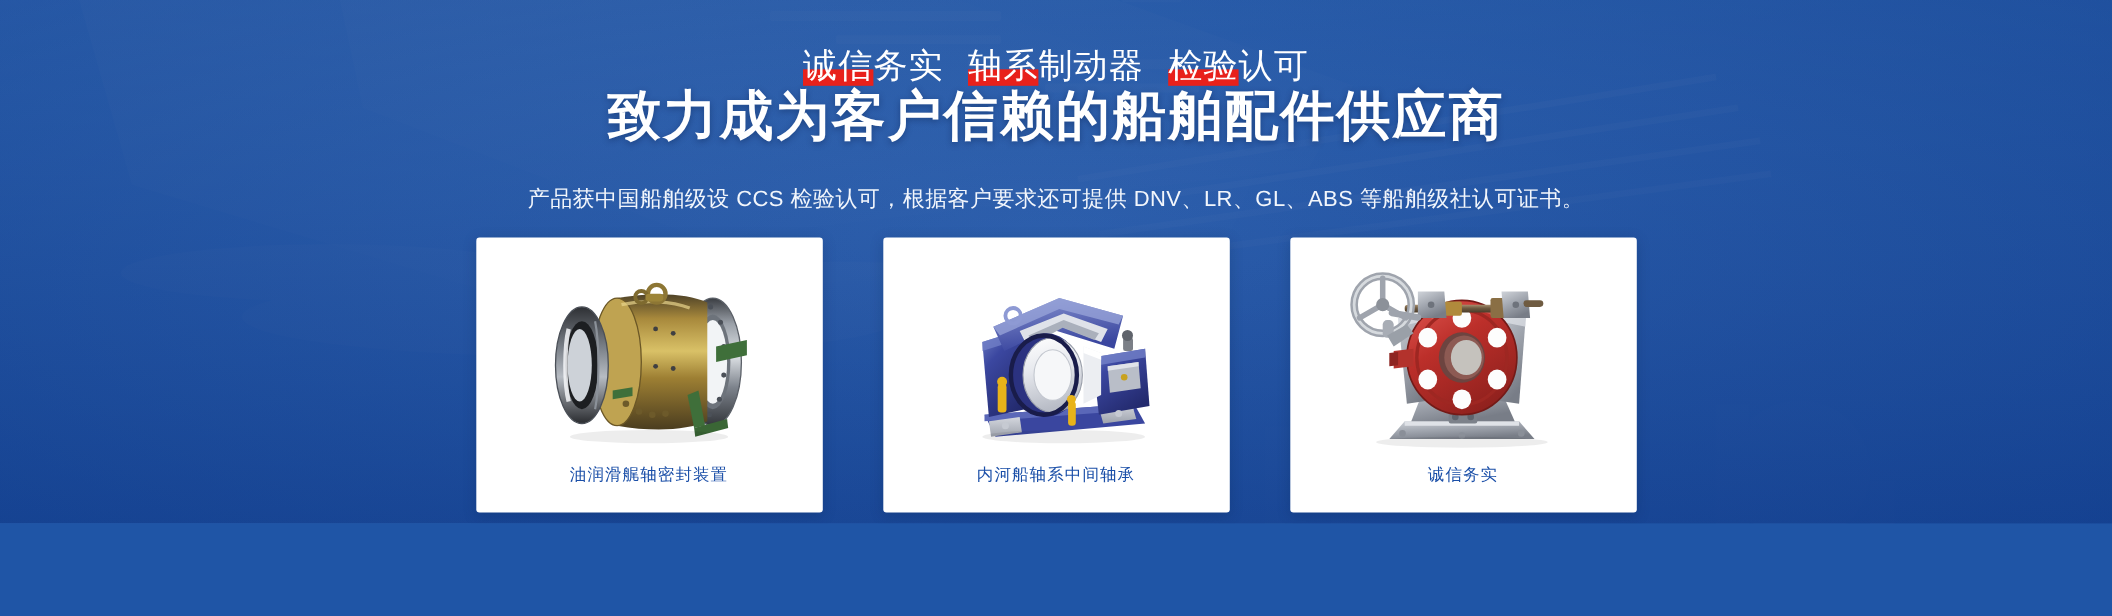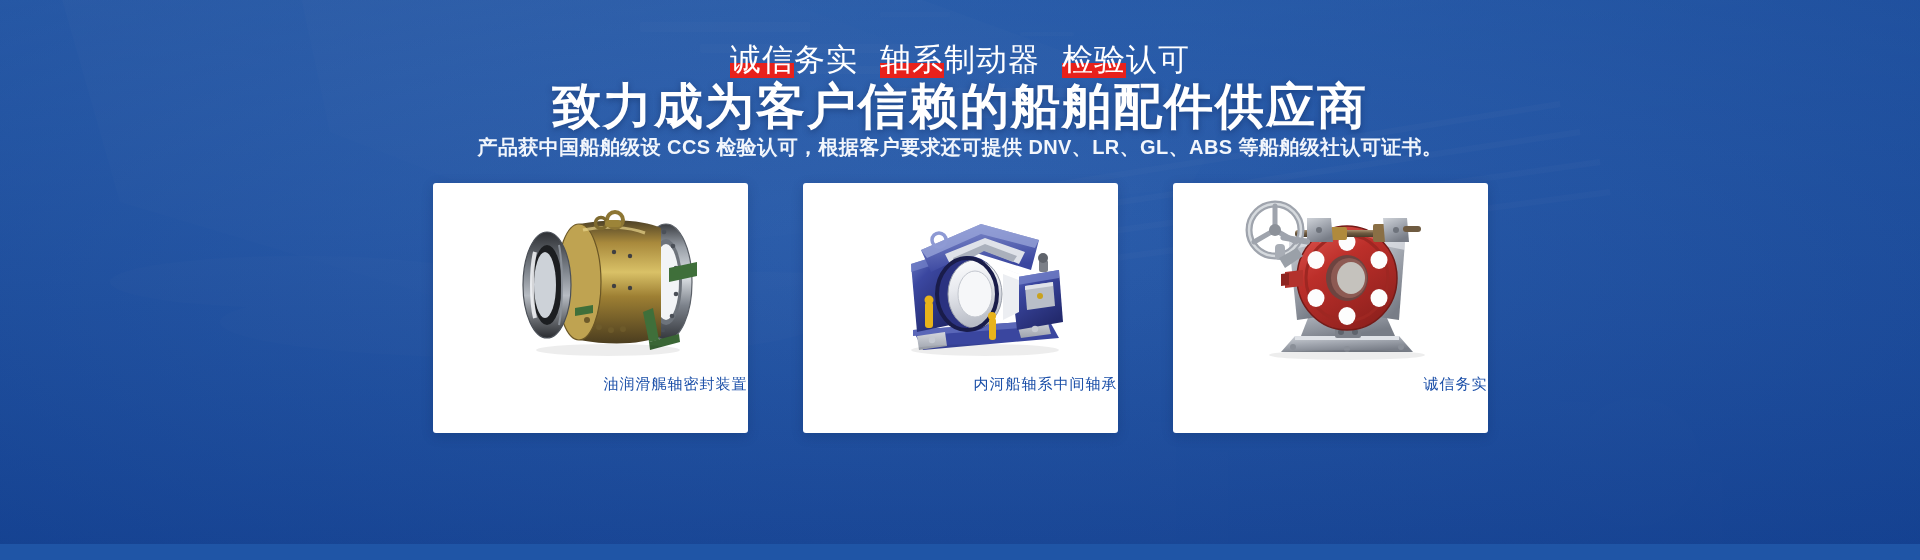--- a/index.html
+++ b/index.html
@@ -6,21 +6,21 @@
   html,body { width:1920px; height:560px; overflow:hidden; }
   body {
     font-family:"Liberation Sans","DejaVu Sans",sans-serif;
     background:#1f55a6;
     position:relative;
   }
 
   
   #banner {
     position:absolute; inset:0;
-    width:1920px; height:544px;
+    width:1920px; height:476px;
     overflow:hidden;
     background:linear-gradient(135deg,#2a60b2 0%,#235aab 35%,#1d4fa1 70%,#1a4a9b 100%);
   }
   .bg-photo {
     position:absolute; inset:0;
     opacity:.30;
     mix-blend-mode:screen;
   }
   .bg-photo svg { width:100%; height:100%; display:block; }
   .bg-tint {
@@ -70,45 +70,45 @@
     font-weight:bold;
     color:#ffffff;
     letter-spacing:2px;
     line-height:1.12;
     white-space:nowrap;
     text-shadow:0 2px 6px rgba(0,20,60,.35);
   }
 
   
   .subtitle {
-    margin-top:0;
+    margin-top:33px;
     font-size:20px;
-    font-weight:700;
+    font-weight:400;
     color:#f2f6fc;
     letter-spacing:.4px;
     white-space:nowrap;
   }
 
   
   .cards {
     margin-top:22px;
     display:flex;
     gap:55px;
   }
   .card {
     width:315px;
     height:250px;
     background:#ffffff;
     border-radius:3px;
     box-shadow:0 3px 12px rgba(6,30,75,.22);
     display:flex;
     flex-direction:column;
-    align-items:flex-end;
+    align-items:center;
     justify-content:flex-start;
-    padding-top:2px;
+    padding-top:16px;
     overflow:hidden;
   }
   .card-img {
     width:280px;
     height:188px;
     display:flex;
     align-items:center;
     justify-content:center;
   }
   .card-img svg { display:block; }

